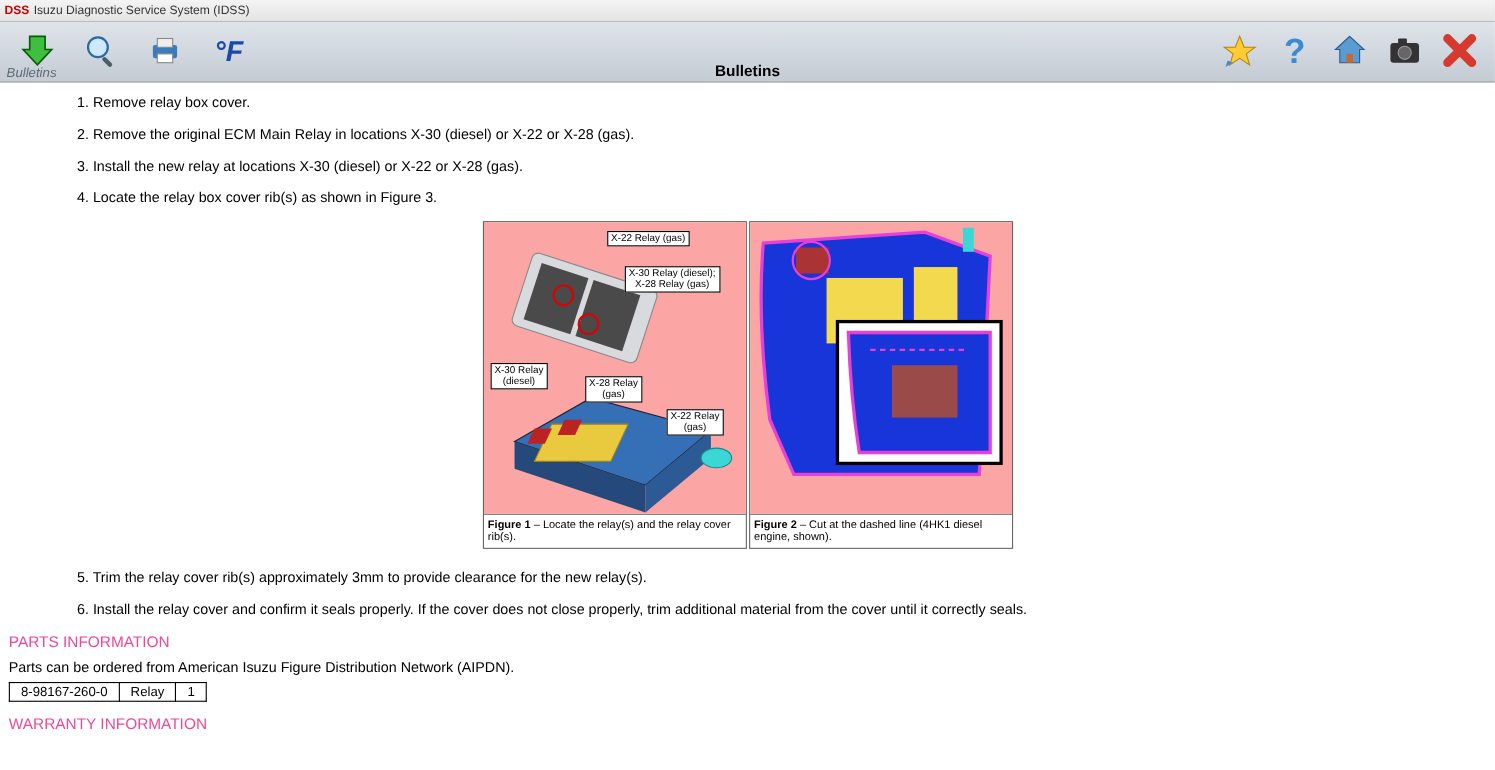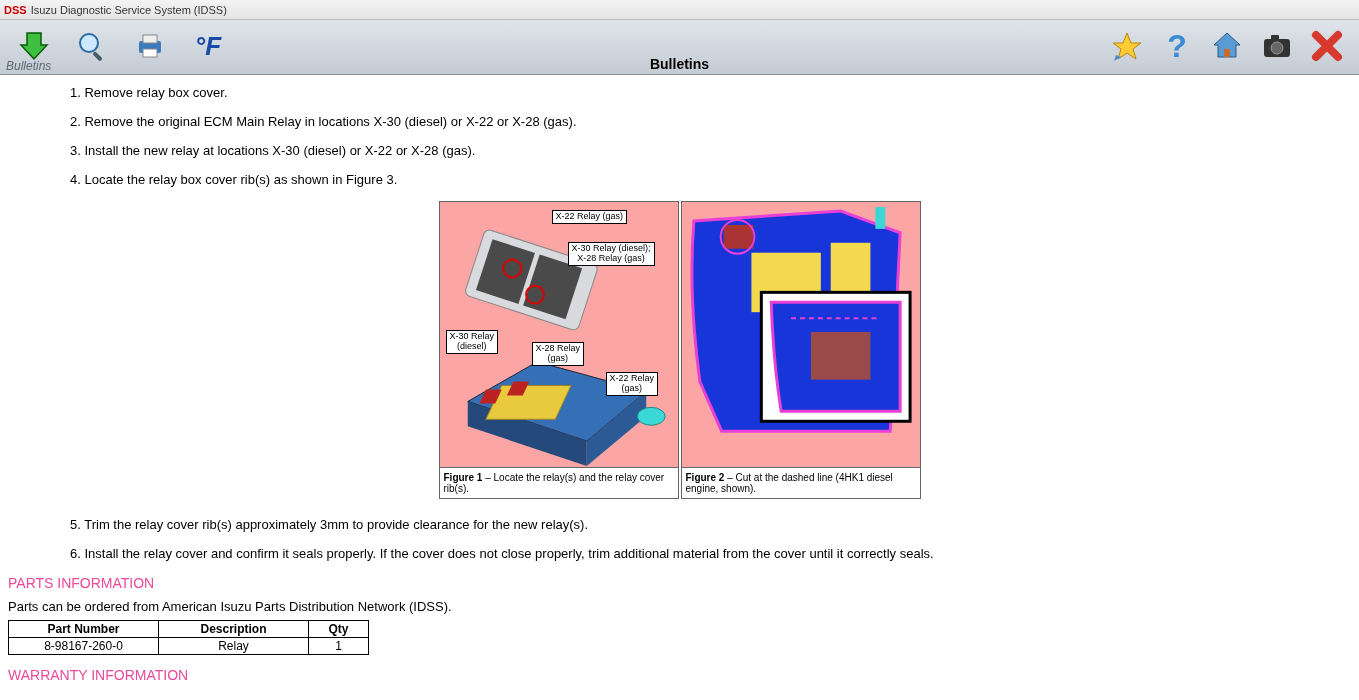--- a/index.html
+++ b/index.html
@@ -275,29 +275,24 @@
       </div>
     </div>
   </div>
 
   <ol class="steps">
     <li>5. Trim the relay cover rib(s) approximately 3mm to provide clearance for the new relay(s).</li>
     <li>6. Install the relay cover and confirm it seals properly. If the cover does not close properly, trim additional material from the cover until it correctly seals.</li>
   </ol>
 
   <div class="sec-head">PARTS INFORMATION</div>
-  <div>Parts can be ordered from American Isuzu Parts Distribution Network (IDSS).</div>
+  <div>Parts can be ordered from American Isuzu Figure Distribution Network (AIPDN).</div>
 
   <table class="parts">
     <tbody>
-        <tr>
-      <th style="width:150px">Part Number</th>
-      <th style="width:150px">Description</th>
-      <th style="width:60px">Qty</th>
-    </tr>
     <tr>
       <td>8-98167-260-0</td>
       <td>Relay</td>
       <td>1</td>
     </tr>
   </tbody>
     </table>
 
   <div class="sec-head">WARRANTY INFORMATION</div>
 

